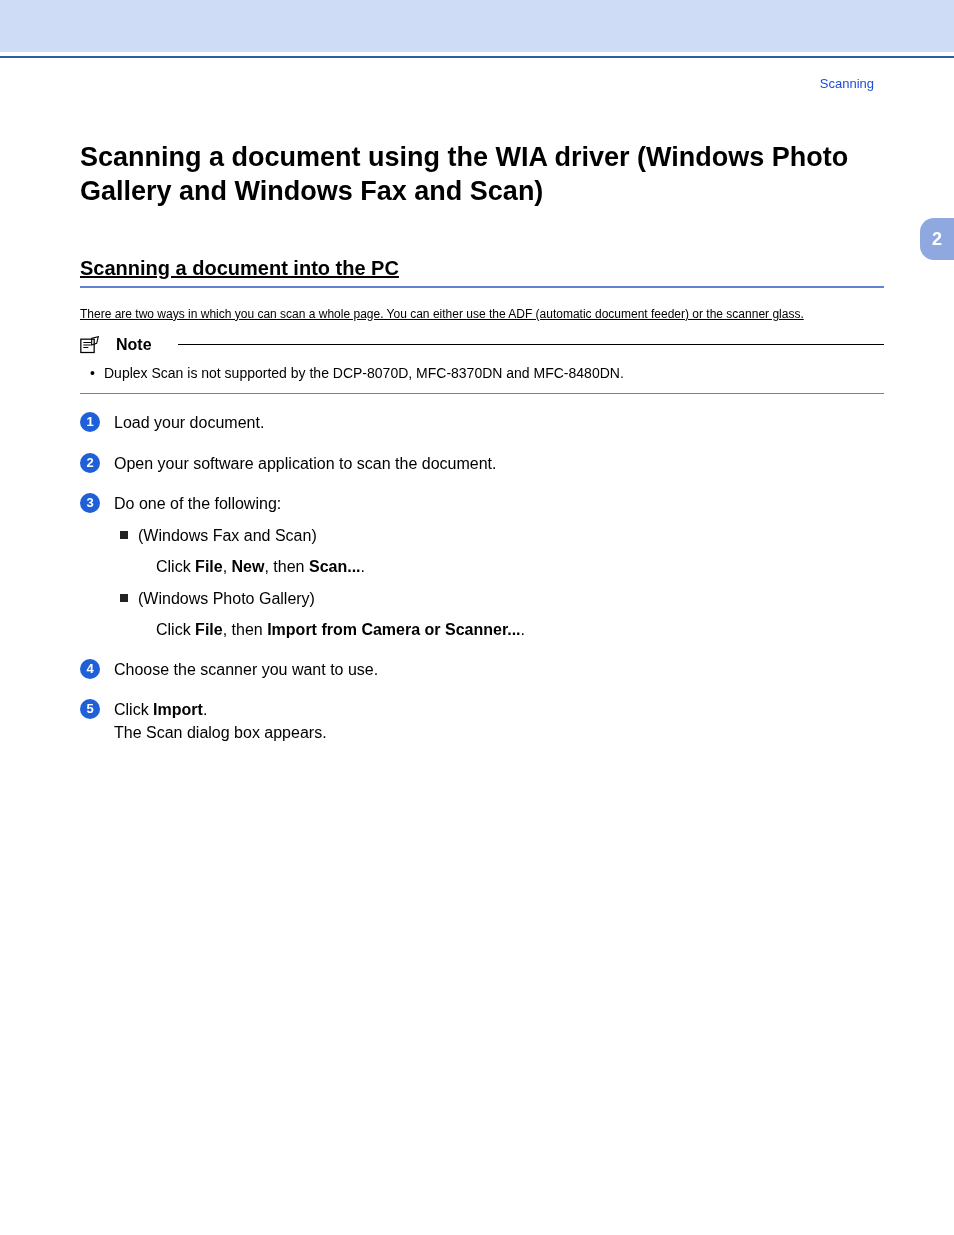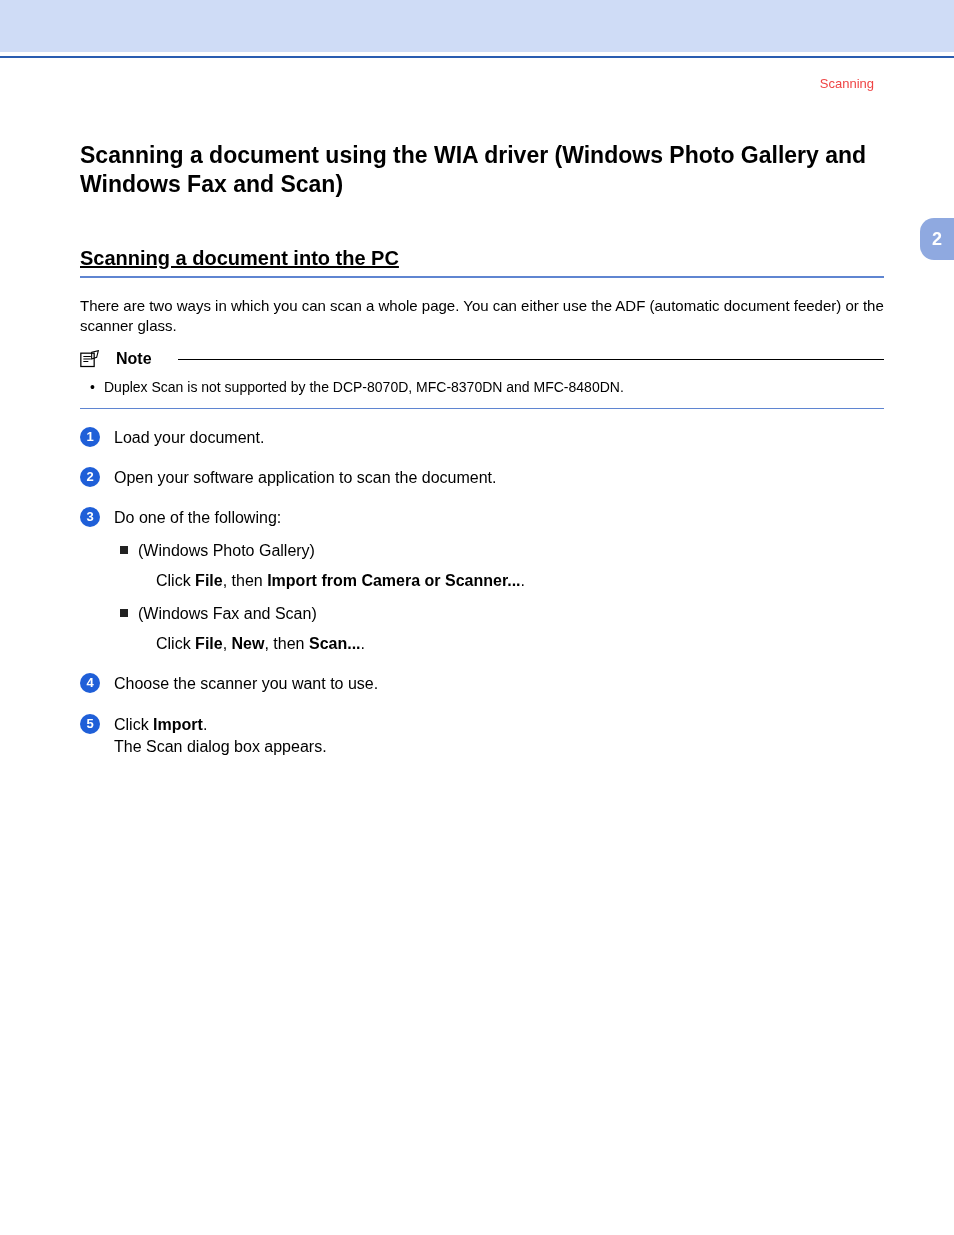--- a/index.html
+++ b/index.html
@@ -19,26 +19,26 @@
     background: #2a5db0;
     margin-top: 4px;
   }
   .page {
     position: relative;
     padding: 18px 70px 40px 80px;
   }
   .running-head {
     text-align: right;
     font-size: 13px;
-    color: #ef4444;
+    color: #1d4ed8;
     margin-bottom: 50px;
     margin-right: 10px;
   }
   h1 {
-    font-size: 23px;
+    font-size: 27px;
     font-weight: bold;
     line-height: 1.25;
     margin-bottom: 48px;
     margin-top: 48px;
   }
   .subhead-row {
     display: flex;
     align-items: flex-start;
     gap: 20px;
     text-decoration: underline;
@@ -63,23 +63,24 @@
     justify-content: center;
     border-radius: 14px 0 0 14px;
   }
   .sub-rule {
     height: 2px;
     background: #5f85d1;
     margin-top: 6px;
     margin-bottom: 18px;
   }
   p.body {
-    font-size: 15px;
+    font-size: 12px;
     line-height: 1.35;
     margin-bottom: 14px;
+    text-decoration: underline;
   }
   .italic { font-style: italic; }
   .note-block { margin-top: 10px; }
   .note-head {
     display: flex;
     align-items: center;
     gap: 16px;
   }
   .note-icon {
     width: 20px;
@@ -215,31 +216,31 @@
     <li>
       <span>Load your document.</span>
     </li>
     <li>
       <span>Open your software application to scan the document.</span>
     </li>
     <li>
       <span>Do one of the following:</span>
       <ul class="sub-items">
         <li class="square">
+          <span>(Windows Fax and Scan)</span>
+          <div class="sub-sub">
+            <span>Click </span><span class="b">File</span><span>, </span><span class="b">New</span><span>, then </span><span class="b">Scan...</span><span>.</span>
+          </div>
+        </li>
+        <li class="square">
           <span>(Windows Photo Gallery)</span>
           <div class="sub-sub">
             <span>Click </span><span class="b">File</span><span>, then </span><span class="b">Import from Camera or Scanner...</span><span>.</span>
           </div>
         </li>
-        <li class="square">
-          <span>(Windows Fax and Scan)</span>
-          <div class="sub-sub">
-            <span>Click </span><span class="b">File</span><span>, </span><span class="b">New</span><span>, then </span><span class="b">Scan...</span><span>.</span>
-          </div>
-        </li>
       </ul>
     </li>
     <li>
       <span>Choose the scanner you want to use.</span>
     </li>
     <li>
       <span>Click </span><span class="b">Import</span><span>.</span><br>
       <span>The Scan dialog box appears.</span>
     </li>
   </ol>

